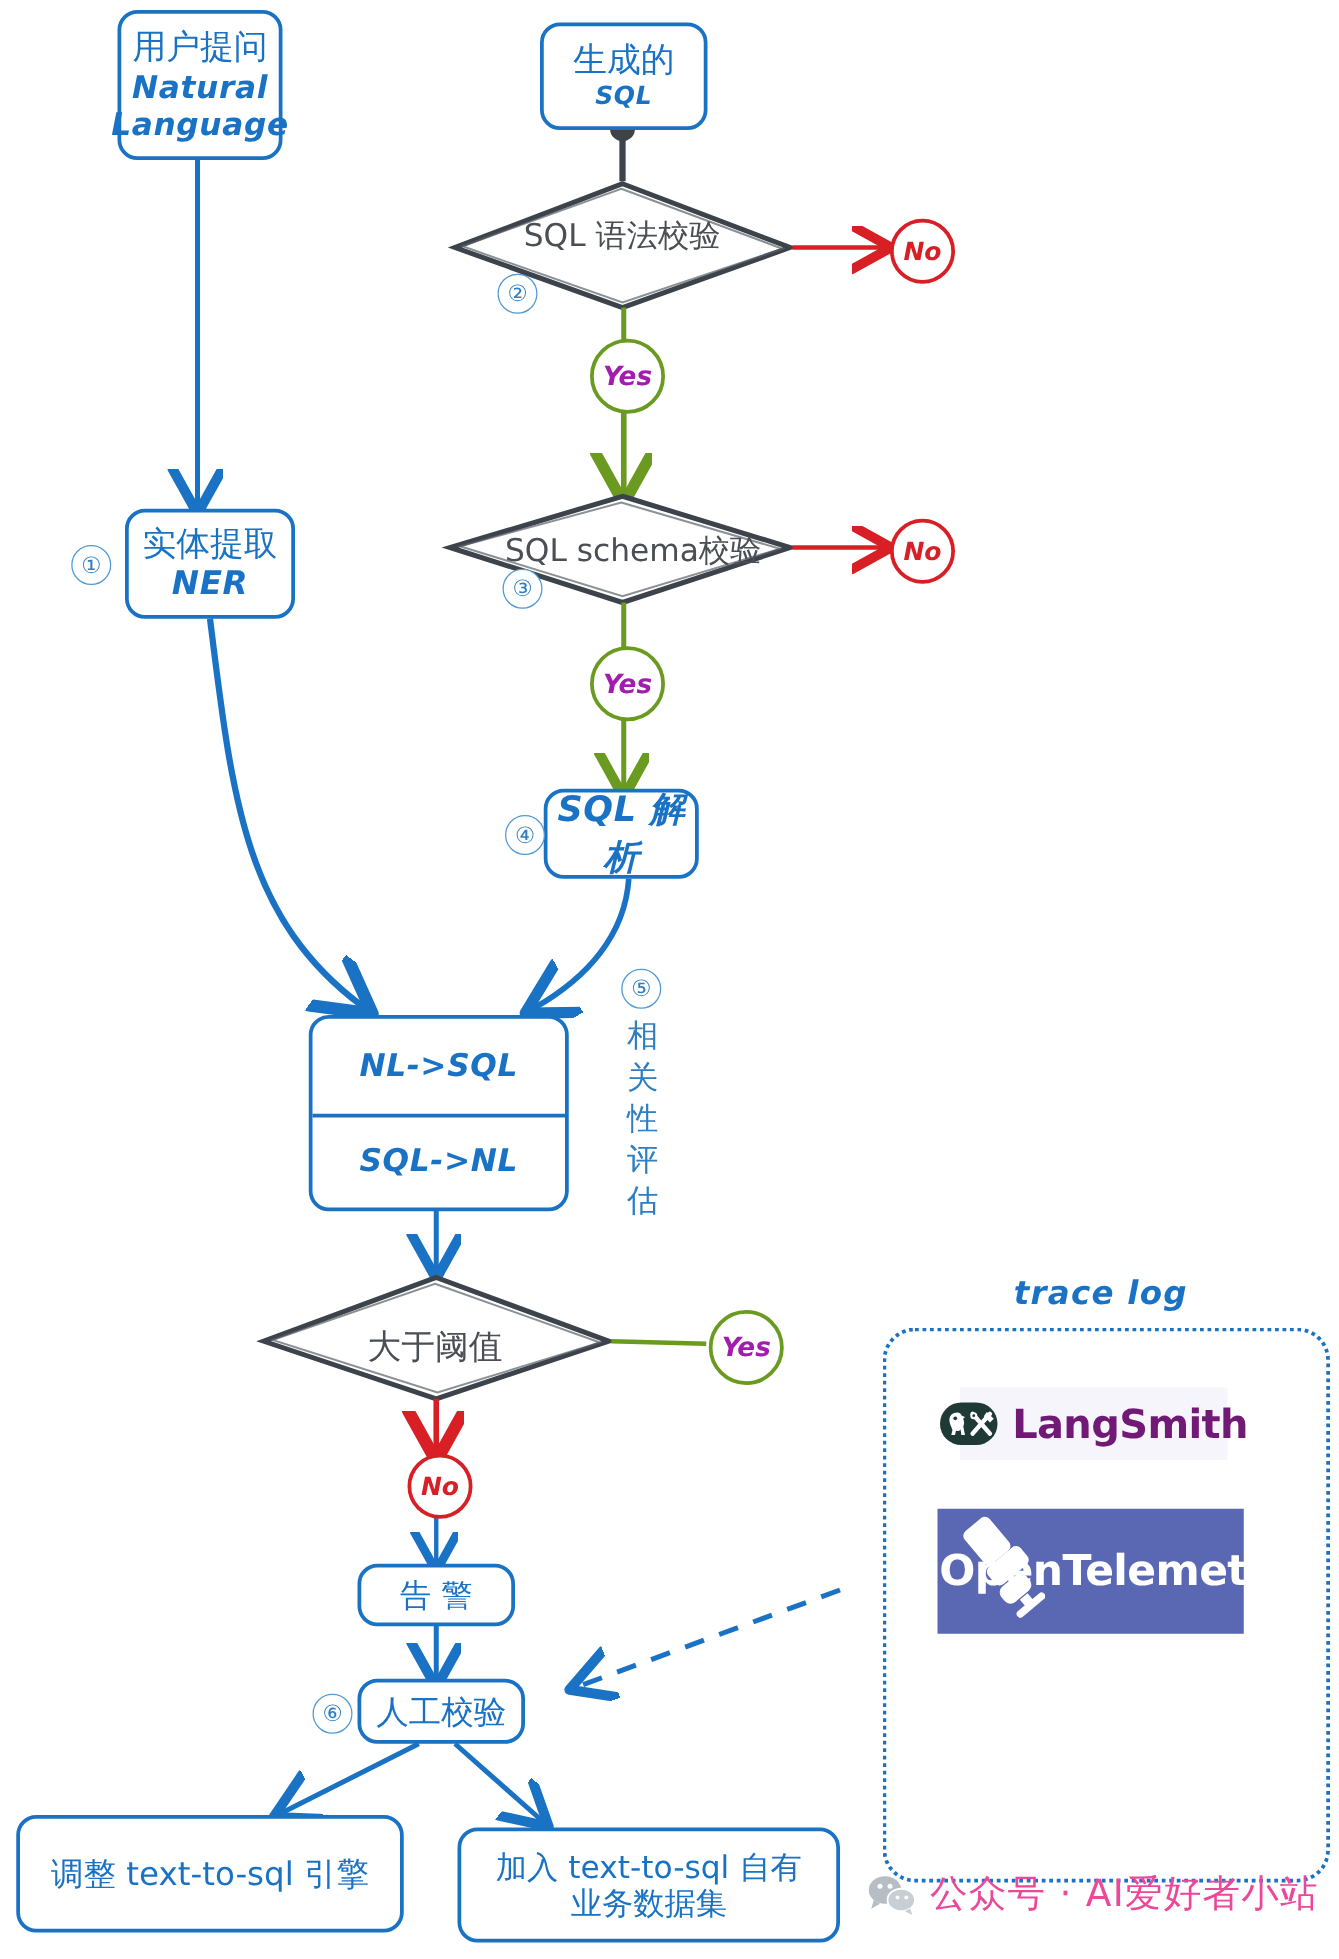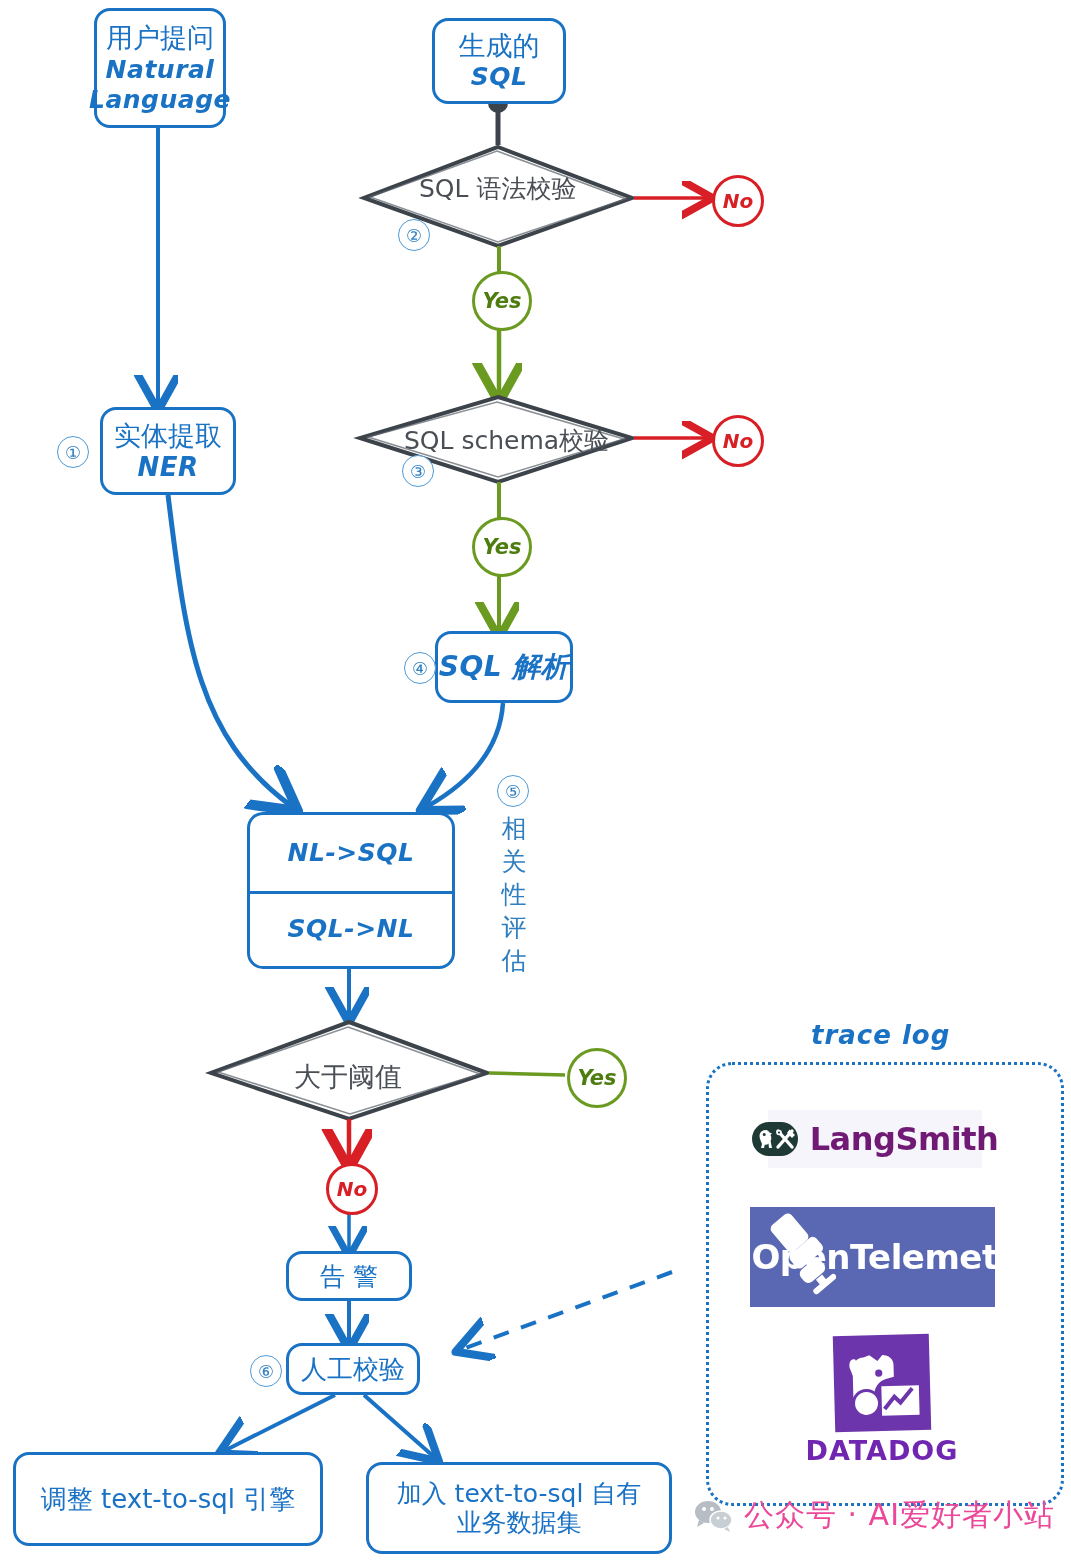--- a/index.html
+++ b/index.html
@@ -12,21 +12,21 @@
   .rbox{border:3px solid #1a72c4;border-radius:16px;background:#fff;color:#1a72c4;}
   .rbox .t{line-height:1.18;}
   .cn{font-family:"DejaVu Sans","Liberation Sans",sans-serif;}
   .en{font-family:"DejaVu Sans","Liberation Sans",sans-serif;font-style:italic;font-weight:600;letter-spacing:.5px;}
   .marker{position:absolute;width:30px;height:30px;border:1.6px solid #4f9ad6;border-radius:50%;
           color:#2f7fc0;font-size:18px;display:flex;align-items:center;justify-content:center;
           background:#fff;}
   .diamond-label{position:absolute;color:#4a4f55;font-size:25px;white-space:nowrap;}
   .yn{position:absolute;display:flex;align-items:center;justify-content:center;
       border-radius:50%;font-style:italic;font-weight:600;background:#fff;}
-  .yes{border:3px solid #6a9a1f;color:#4d7c0f;width:54px;height:54px;font-size:21px;}
+  .yes{border:3px solid #6a9a1f;color:#a21caf;width:54px;height:54px;font-size:21px;}
   .no{border:3px solid #d81f26;color:#d81f26;width:46px;height:46px;font-size:20px;}
   .vlabel{position:absolute;color:#2f7fc0;font-size:25px;line-height:1.32;text-align:center;width:34px;}
   .tracetitle{position:absolute;color:#1a72c4;font-size:26px;font-style:italic;font-weight:600;
               letter-spacing:1px;}
   .tracebox{position:absolute;border:3px dotted #1a72c4;border-radius:26px;background:#fff;}
   .logo{position:absolute;display:flex;align-items:center;justify-content:center;}
   .ls{background:#f7f5fc;}
   .ls .pill{width:54px;height:34px;border-radius:17px;background:#1f3a35;display:flex;
             align-items:center;justify-content:center;gap:3px;}
   .ls .word{color:#701a75;font-size:32px;font-weight:700;letter-spacing:-.5px;margin-left:12px;}
@@ -108,21 +108,21 @@
     <div class="t">
       <div class="cn" style="font-size:27px;">用户提问</div>
       <div class="en" style="font-size:25px;margin-top:2px;">Natural</div>
       <div class="en" style="font-size:25px;">Language</div>
     </div>
   </div>
 
   <div class="node rbox" style="left:432px;top:18px;width:134px;height:86px;">
     <div class="t">
       <div class="cn" style="font-size:27px;">生成的</div>
-      <div class="en" style="font-size:25px;text-align:center;">SQL</div>
+      <div class="en" style="font-size:20px;text-align:center;">SQL</div>
     </div>
   </div>
 
   <div class="diamond-label" style="left:419px;top:172px;">SQL 语法校验</div>
   <div class="marker" style="left:398px;top:219px;">②</div>
 
   <div class="yn no" style="left:712px;top:175px;">No</div>
   <div class="yn yes" style="left:472px;top:271px;">Yes</div>
 
   <div class="diamond-label" style="left:404px;top:424px;">SQL schema校验</div>
@@ -132,21 +132,21 @@
   <div class="yn yes" style="left:472px;top:517px;">Yes</div>
 
   <div class="node rbox" style="left:100px;top:407px;width:136px;height:88px;">
     <div class="t">
       <div class="cn" style="font-size:27px;">实体提取</div>
       <div class="en" style="font-size:26px;">NER</div>
     </div>
   </div>
   <div class="marker" style="left:57px;top:436px;">①</div>
 
-  <div class="node rbox" style="left:435px;top:631px;width:138px;height:72px;">
+  <div class="node rbox" style="left:435px;top:631px;width:124px;height:72px;">
     <div class="en" style="font-size:28px;">SQL 解析</div>
   </div>
   <div class="marker" style="left:404px;top:652px;">④</div>
 
   <div class="nlbox" style="left:247px;top:812px;width:202px;height:151px;">
     <div class="half en" style="font-size:25px;">NL-&gt;SQL</div>
     <div class="div"></div>
     <div class="half en" style="font-size:25px;">SQL-&gt;NL</div>
   </div>
 
@@ -200,34 +200,20 @@
         <rect x="37" y="4" width="26" height="34" rx="5" fill="#fff"></rect>
         <rect x="33" y="38" width="34" height="18" rx="5" fill="#fff"></rect>
         <rect x="30" y="57" width="26" height="16" rx="6" fill="#fff"></rect>
         <rect x="40" y="74" width="8" height="10" fill="#fff"></rect>
         <rect x="30" y="80" width="28" height="6" rx="3" fill="#fff"></rect>
       </g>
     </svg>
     <div class="word" style="margin-left:42px;">OpenTelemetry</div>
   </div>
 
-  <div class="logo dd" style="left:821px;top:1330px;width:122px;height:140px;flex-direction:column;">
-    <div class="sq">
-      <svg width="96" height="96" viewBox="0 0 96 96">
-        <path d="M30 22 C24 22 19 27 19 34 L19 62 C19 70 25 76 33 76 L40 76 L40 60 C40 52 45 46 52 44 L60 42 L60 30 C60 24 55 20 49 20 L44 26 L36 20 Z" fill="#fff"></path>
-        <path d="M22 24 C18 22 15 26 16 32 L19 40 L25 30 Z" fill="#fff"></path>
-        <circle cx="45" cy="38" r="3.6" fill="#6d35ab"></circle>
-        <path d="M54 46 C58 46 60 49 58 52 L52 54 L50 48 Z" fill="#6d35ab"></path>
-        <circle cx="32" cy="68" r="13" fill="#fff" stroke="#6d35ab" stroke-width="3"></circle>
-        <rect x="46" y="50" width="40" height="32" fill="#fff" stroke="#6d35ab" stroke-width="2.5"></rect>
-        <path d="M50 74 L60 62 L66 68 L78 54" fill="none" stroke="#6d35ab" stroke-width="4"></path>
-      </svg>
-    </div>
-    <div class="word">DATADOG</div>
-  </div>
 
   <div class="wm" style="left:694px;top:1495px;">
     <svg width="40" height="34" viewBox="0 0 40 34">
       <ellipse cx="14" cy="13" rx="13" ry="11" fill="#b6bdc4"></ellipse>
       <path d="M5 21 L3 28 L10 24 Z" fill="#b6bdc4"></path>
       <circle cx="10" cy="10" r="2" fill="#fff"></circle>
       <circle cx="18" cy="10" r="2" fill="#fff"></circle>
       <ellipse cx="27" cy="21" rx="11" ry="9" fill="#c7ced4" stroke="#fff" stroke-width="1.5"></ellipse>
       <path d="M34 28 L36 33 L30 30 Z" fill="#c7ced4"></path>
       <circle cx="24" cy="19" r="1.6" fill="#fff"></circle>

